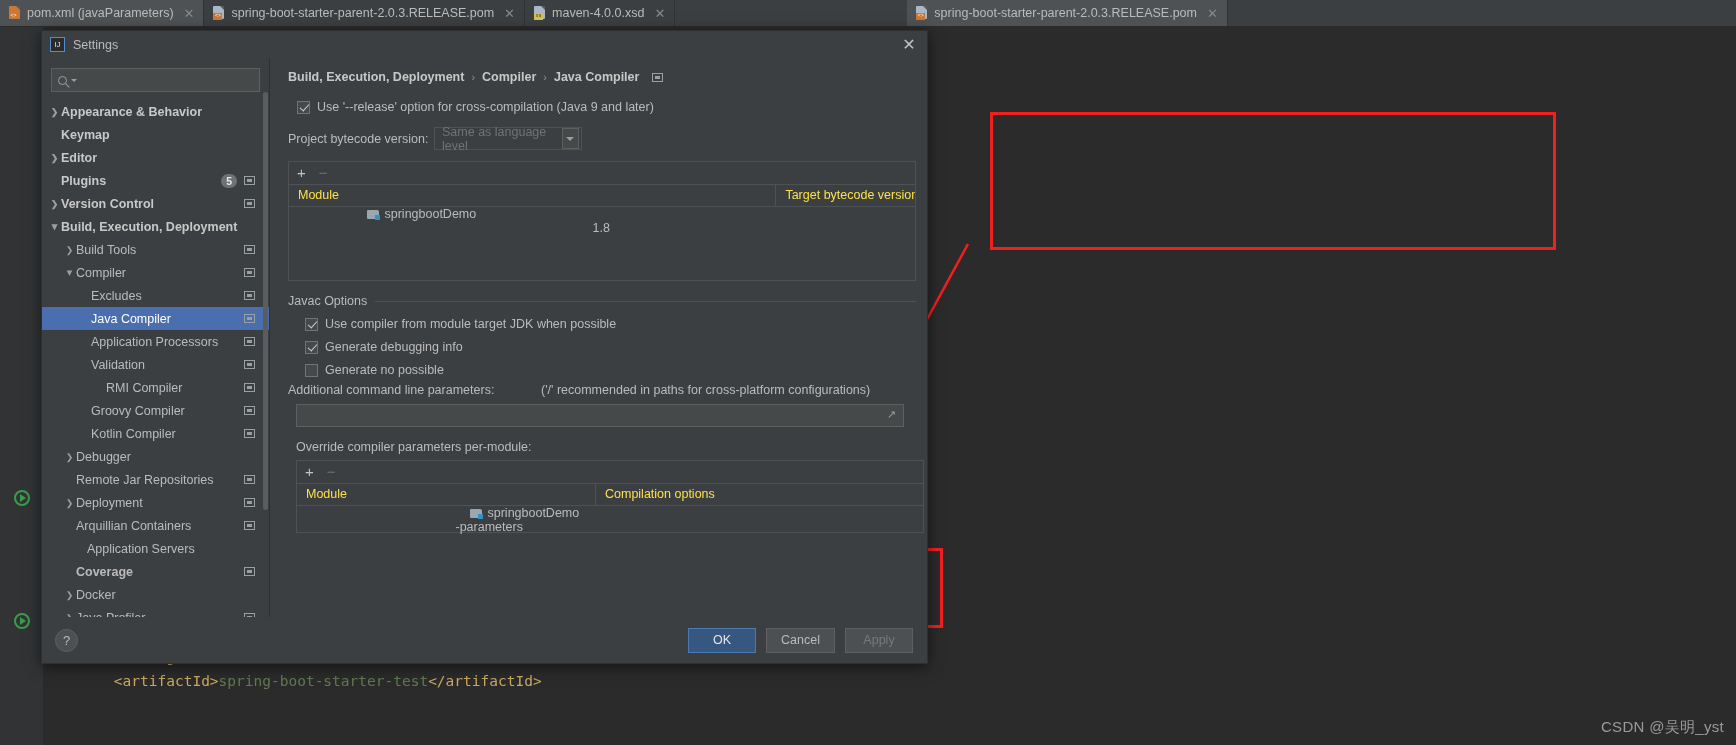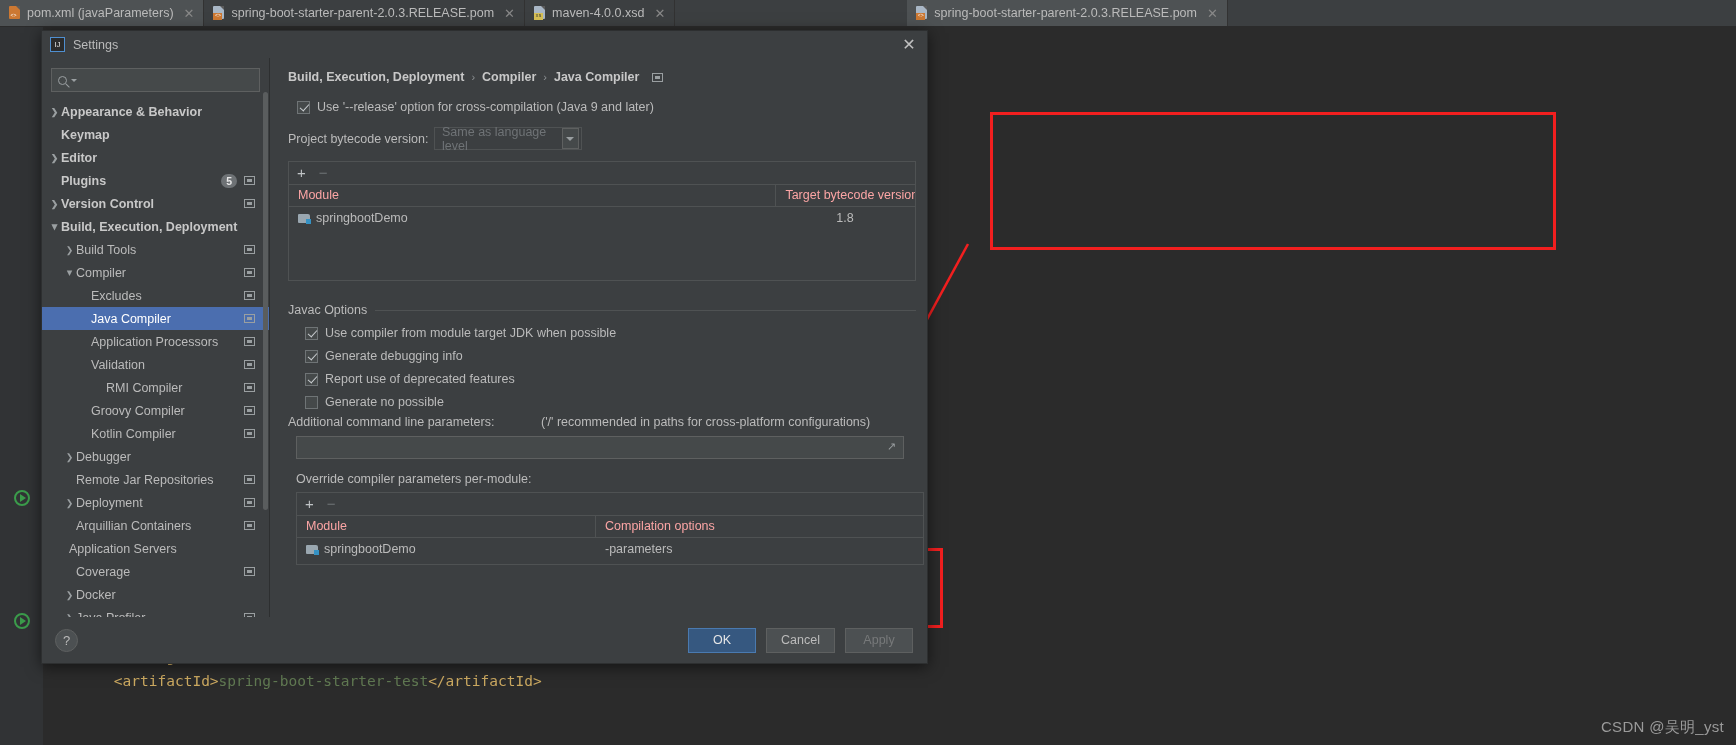--- a/index.html
+++ b/index.html
@@ -212,36 +212,36 @@
 
   .tablewrap { border: 1px solid #4f5253; background: #3c3f41; }
   .tbtoolbar {
     height: 23px; display: flex; align-items: center; gap: 13px;
     padding-left: 8px; background: #3c3f41; border-bottom: 1px solid #4f5253;
   }
   .plus { color: #c0c4c6; font-size: 15px; line-height: 14px; }
   .minus { color: #6e7275; font-size: 15px; line-height: 14px; }
   .thead { display: flex; height: 22px; border-bottom: 1px solid #4f5253; background: #3c3f41; }
   .th {
-    font-size: 12.5px; color: #fca5a5; padding: 3px 0 0 9px;
+    font-size: 12.5px; color: #fde047; padding: 3px 0 0 9px;
     border-right: 1px solid #4f5253;
   }
-  .tr { display: flex; height: 22px; align-items: center; }
+  .tr { display: flex; height: 22px; align-items: center; flex-direction: column; }
   .td { font-size: 12.5px; color: #bbbbbb; padding-left: 9px; display: flex; align-items: center; gap: 5px; }
   .modicon { width: 13px; height: 11px; position: relative; flex: 0 0 13px; }
   .modicon::before {
     content: ""; position: absolute; left: 0; top: 1px; width: 12px; height: 9px;
     background: #9aa7b0; border-radius: 1px 2px 1px 1px;
   }
   .modicon::after {
     content: ""; position: absolute; right: 0px; bottom: 0px;
     width: 5px; height: 5px; background: #3592c4;
   }
 
-  .groupbox { margin-top: 22px; position: relative; }
+  .groupbox { margin-top: 13px; position: relative; }
   .group-legend {
     font-size: 12.5px; color: #bbbbbb; display: flex;
     align-items: center; gap: 8px;
   }
   .group-legend .rule { flex: 1; height: 1px; background: #4f5253; }
 
   .textfield {
     height: 23px; background: #45494a; border: 1px solid #5e6060;
     position: relative;
   }
@@ -453,25 +453,25 @@
             <div class="trow" style="padding-left: 21px;">
               <span class="arrow">❯</span>
               <span class="tlabel">Deployment</span>
               <span class="copyicon"></span>
             </div>
             <div class="trow" style="padding-left: 21px;">
               <span class="arrow none">❯</span>
               <span class="tlabel">Arquillian Containers</span>
               <span class="copyicon"></span>
             </div>
-            <div class="trow" style="padding-left: 14px;">
+            <div class="trow" style="padding-left: 21px; margin-left: 11px;">
               <span class="arrow none">❯</span>
               <span class="tlabel">Application Servers</span>
             </div>
-            <div class="trow" style="padding-left: 21px;">
+            <div class="trow" style="padding-left: 21px; font-weight: bold;">
               <span class="arrow none">❯</span>
               <span class="tlabel">Coverage</span>
               <span class="copyicon"></span>
             </div>
             <div class="trow" style="padding-left: 21px;">
               <span class="arrow">❯</span>
               <span class="tlabel">Docker</span>
             </div>
             <div class="trow" style="padding-left: 21px;">
               <span class="arrow">❯</span>
@@ -536,24 +536,20 @@
 
           <div style="margin-left:17px; margin-top:9px">
             <div class="cbrow" style="margin-bottom:9px">
               <span class="cb on"></span>
               <span>Use compiler from module target JDK when possible</span>
             </div>
             <div class="cbrow" style="margin-bottom:9px">
               <span class="cb on"></span>
               <span>Generate debugging info</span>
             </div>
-            <div class="cbrow" style="margin-bottom:9px">
-              <span class="cb on"></span>
-              <span>Report use of deprecated features</span>
-            </div>
             <div class="cbrow" style="margin-bottom:6px">
               <span class="cb"></span>
               <span>Generate no possible</span>
             </div>
           </div>
 
           <div style="display:flex; align-items:center; margin-top:2px">
             <span class="lbl" style="width:253px">Additional command line parameters:</span>
             <span class="lbl">('/' recommended in paths for cross-platform configurations)</span>
           </div>

